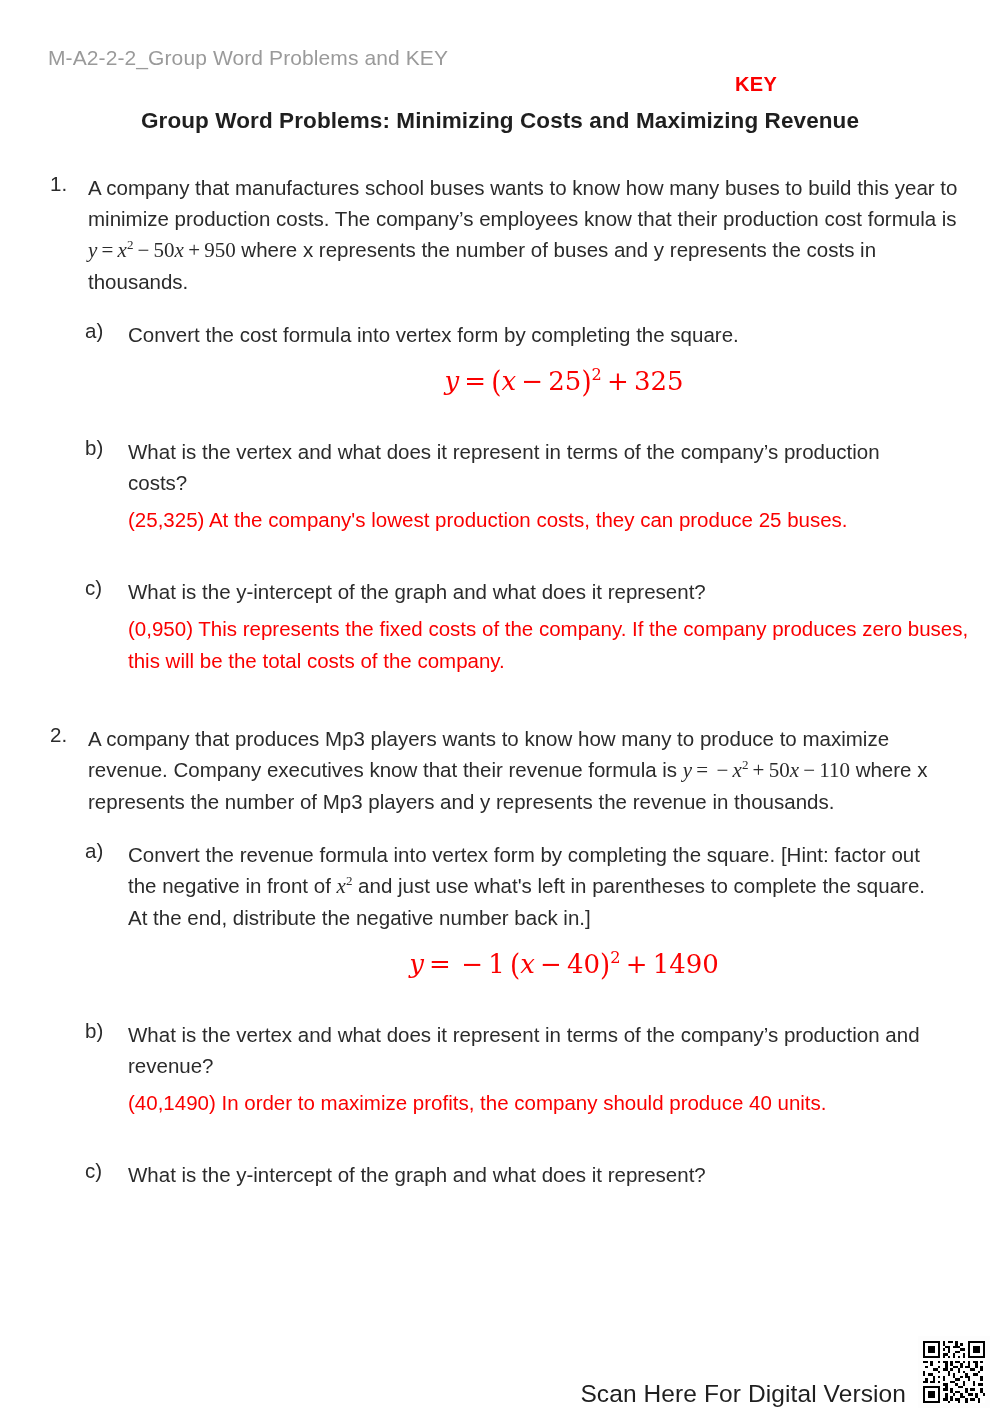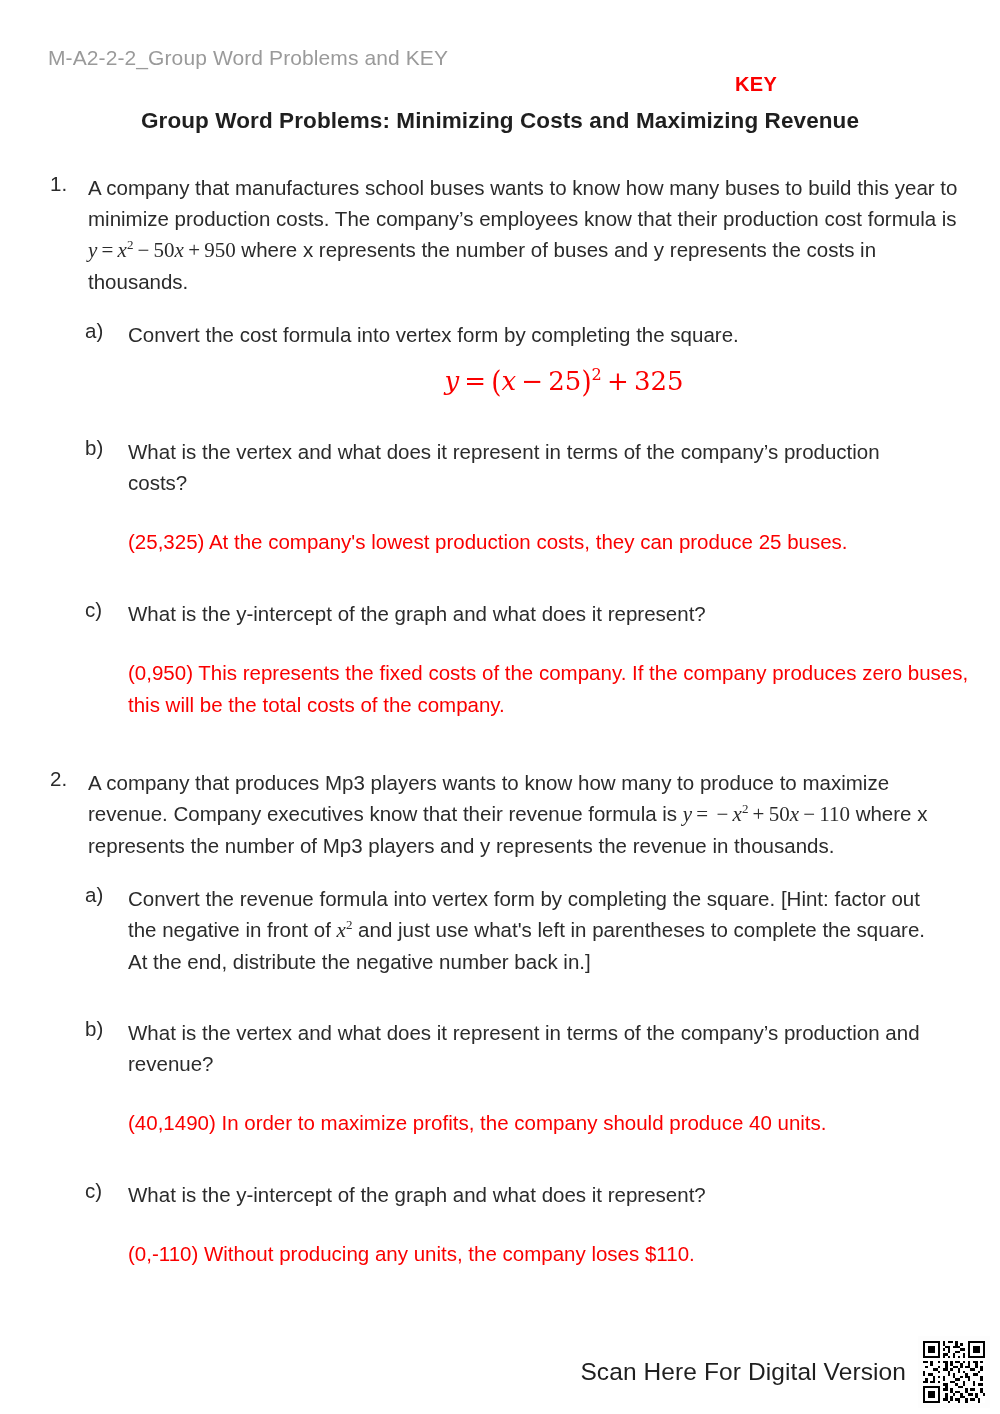--- a/index.html
+++ b/index.html
@@ -99,21 +99,21 @@
     color: #2b2b2b;
   }
   .part-text {
     font-size: 20.5px;
     line-height: 31px;
     color: #2b2b2b;
     padding-right: 61px;
   }
 
   .answer-text {
-    margin-top: 28px;
+    margin-top: 6px;
     font-size: 20.5px;
     line-height: 32px;
     color: #fa0000;
     padding-right: 20px;
   }
 
   .answer-eq {
     margin-top: 16px;
     text-align: center;
   }
@@ -186,21 +186,21 @@
     white-space: nowrap;
   }
   #brand-word-1 { color: #4285f4; }
   #brand-word-2 { color: #fbbc04; }
 
   #scan-block {
     position: absolute;
     right: 10px;
     bottom: 6px;
     display: flex;
-    align-items: center;
+    align-items: flex-end;
     gap: 12px;
   }
   #scan-label {
     font-size: 24.5px;
     color: #1f1f1f;
     white-space: nowrap;
     letter-spacing: .1px;
   }
   #qr-code {
     width: 62px;
@@ -264,32 +264,34 @@
       </div>
     </div>
 
     <div class="part" style="margin-top:22px;">
       <span class="part-letter">a)</span>
       <div class="part-text">
         <span>Convert the revenue formula into vertex form by completing the square. [Hint: factor out the negative in front of</span>
         <span class="math"><span class="v">x</span><sup>2</sup></span>
         <span>and just use what's left in parentheses to complete the square. At the end, distribute the negative number back in.]</span>
       </div>
+      <div class="answer-eq">
+        <span class="math-display"><span class="v">y</span><span class="op">=</span><span class="op">−</span>1 <span class="paren-big">(</span><span class="v">x</span><span class="op">−</span>40<span class="paren-big">)</span><sup>2</sup><span class="op">+</span>1490</span>
+      </div>
     </div>
 
     <div class="part" style="margin-top:40px;">
       <span class="part-letter">b)</span>
       <div class="part-text">What is the vertex and what does it represent in terms of the company’s production and revenue?</div>
       <div class="answer-text">(40,1490) In order to maximize profits, the company should produce 40 units.</div>
     </div>
 
     <div class="part" style="margin-top:40px;">
       <span class="part-letter">c)</span>
       <div class="part-text">What is the y-intercept of the graph and what does it represent?</div>
-      <div class="answer-text">(0,-110)  Without producing any units, the company loses $110.</div>
     </div>
   </div>
 
 </div>
 
 <div id="doc-footer">
 
 
   <div id="scan-block">
     <span id="scan-label">Scan Here For Digital Version</span>

